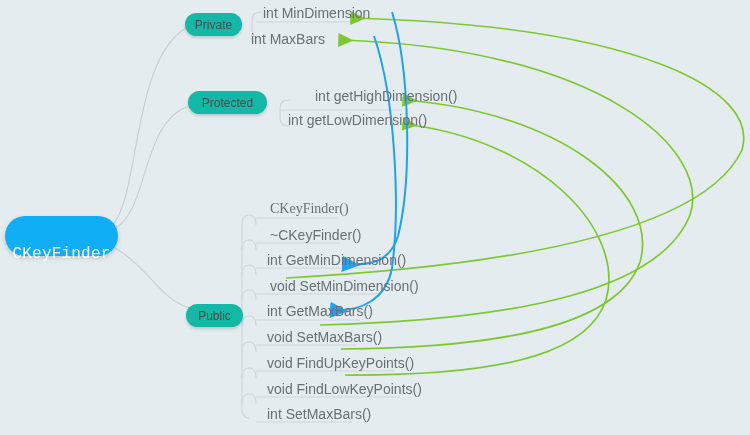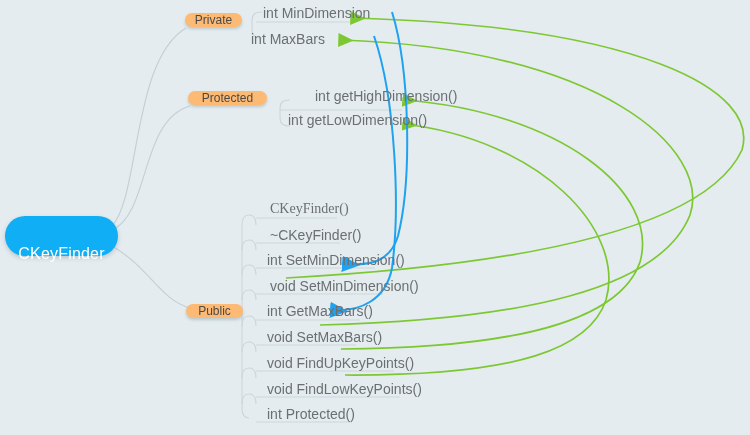--- a/index.html
+++ b/index.html
@@ -17,32 +17,32 @@
     position:absolute;
     left:5px; top:216px;
     width:113px; height:40px;
     background:#10aef5;
     border-radius:20px;
     box-shadow:0 2px 4px rgba(90,110,120,.30);
     display:flex;align-items:center;justify-content:center;
   }
   .root-node span{
     color:#ffffff;font-size:16px;letter-spacing:.2px;
-    font-family:Liberation Sans, sans-serif;
+    font-family:Liberation Mono, monospace;
     margin-top:36px;
   }
 
   
   .pill{
     position:absolute;
-    background:#fdba74;
+    background:#14b8a6;
     border-radius:13px;
     box-shadow:0 2px 3px rgba(90,110,120,.28);
     display:flex;align-items:center;justify-content:center;
-    height:14px;
+    height:23px;
   }
   .pill span{
     color:#4a4a4a;font-size:12px;
     font-family:"Liberation Sans", sans-serif;
   }
 
   
   .leaf{
     position:absolute;
     color:#6b6f72;
@@ -151,19 +151,19 @@
 </div>
 
 <div class="leaf" style="left:263px;top:5px;">int MinDimension</div>
 <div class="leaf" style="left:251px;top:31px;">int MaxBars</div>
 
 <div class="leaf" style="left:288px;top:88px;padding-left:27px;">int getHighDimension()</div>
 <div class="leaf" style="left:288px;top:112px;">int getLowDimension()</div>
 
 <div class="leaf" style="left:270px;top:201px;font-family:Liberation Serif, serif;">CKeyFinder()</div>
 <div class="leaf" style="left:270px;top:227px;text-align:right;">~CKeyFinder()</div>
-<div class="leaf" style="left:267px;top:252px;">int SetMinDimension()</div>
+<div class="leaf" style="left:267px;top:252px;">int GetMinDimension()</div>
 <div class="leaf" style="left:270px;top:278px;">void SetMinDimension()</div>
 <div class="leaf" style="left:267px;top:303px;">int GetMaxBars()</div>
 <div class="leaf" style="left:267px;top:329px;">void SetMaxBars()</div>
 <div class="leaf" style="left:267px;top:355px;">void FindUpKeyPoints()</div>
 <div class="leaf" style="left:267px;top:381px;">void FindLowKeyPoints()</div>
-<div class="leaf" style="left:267px;top:406px;">int Protected()</div>
+<div class="leaf" style="left:267px;top:406px;">int SetMaxBars()</div>
 
 </body></html>

